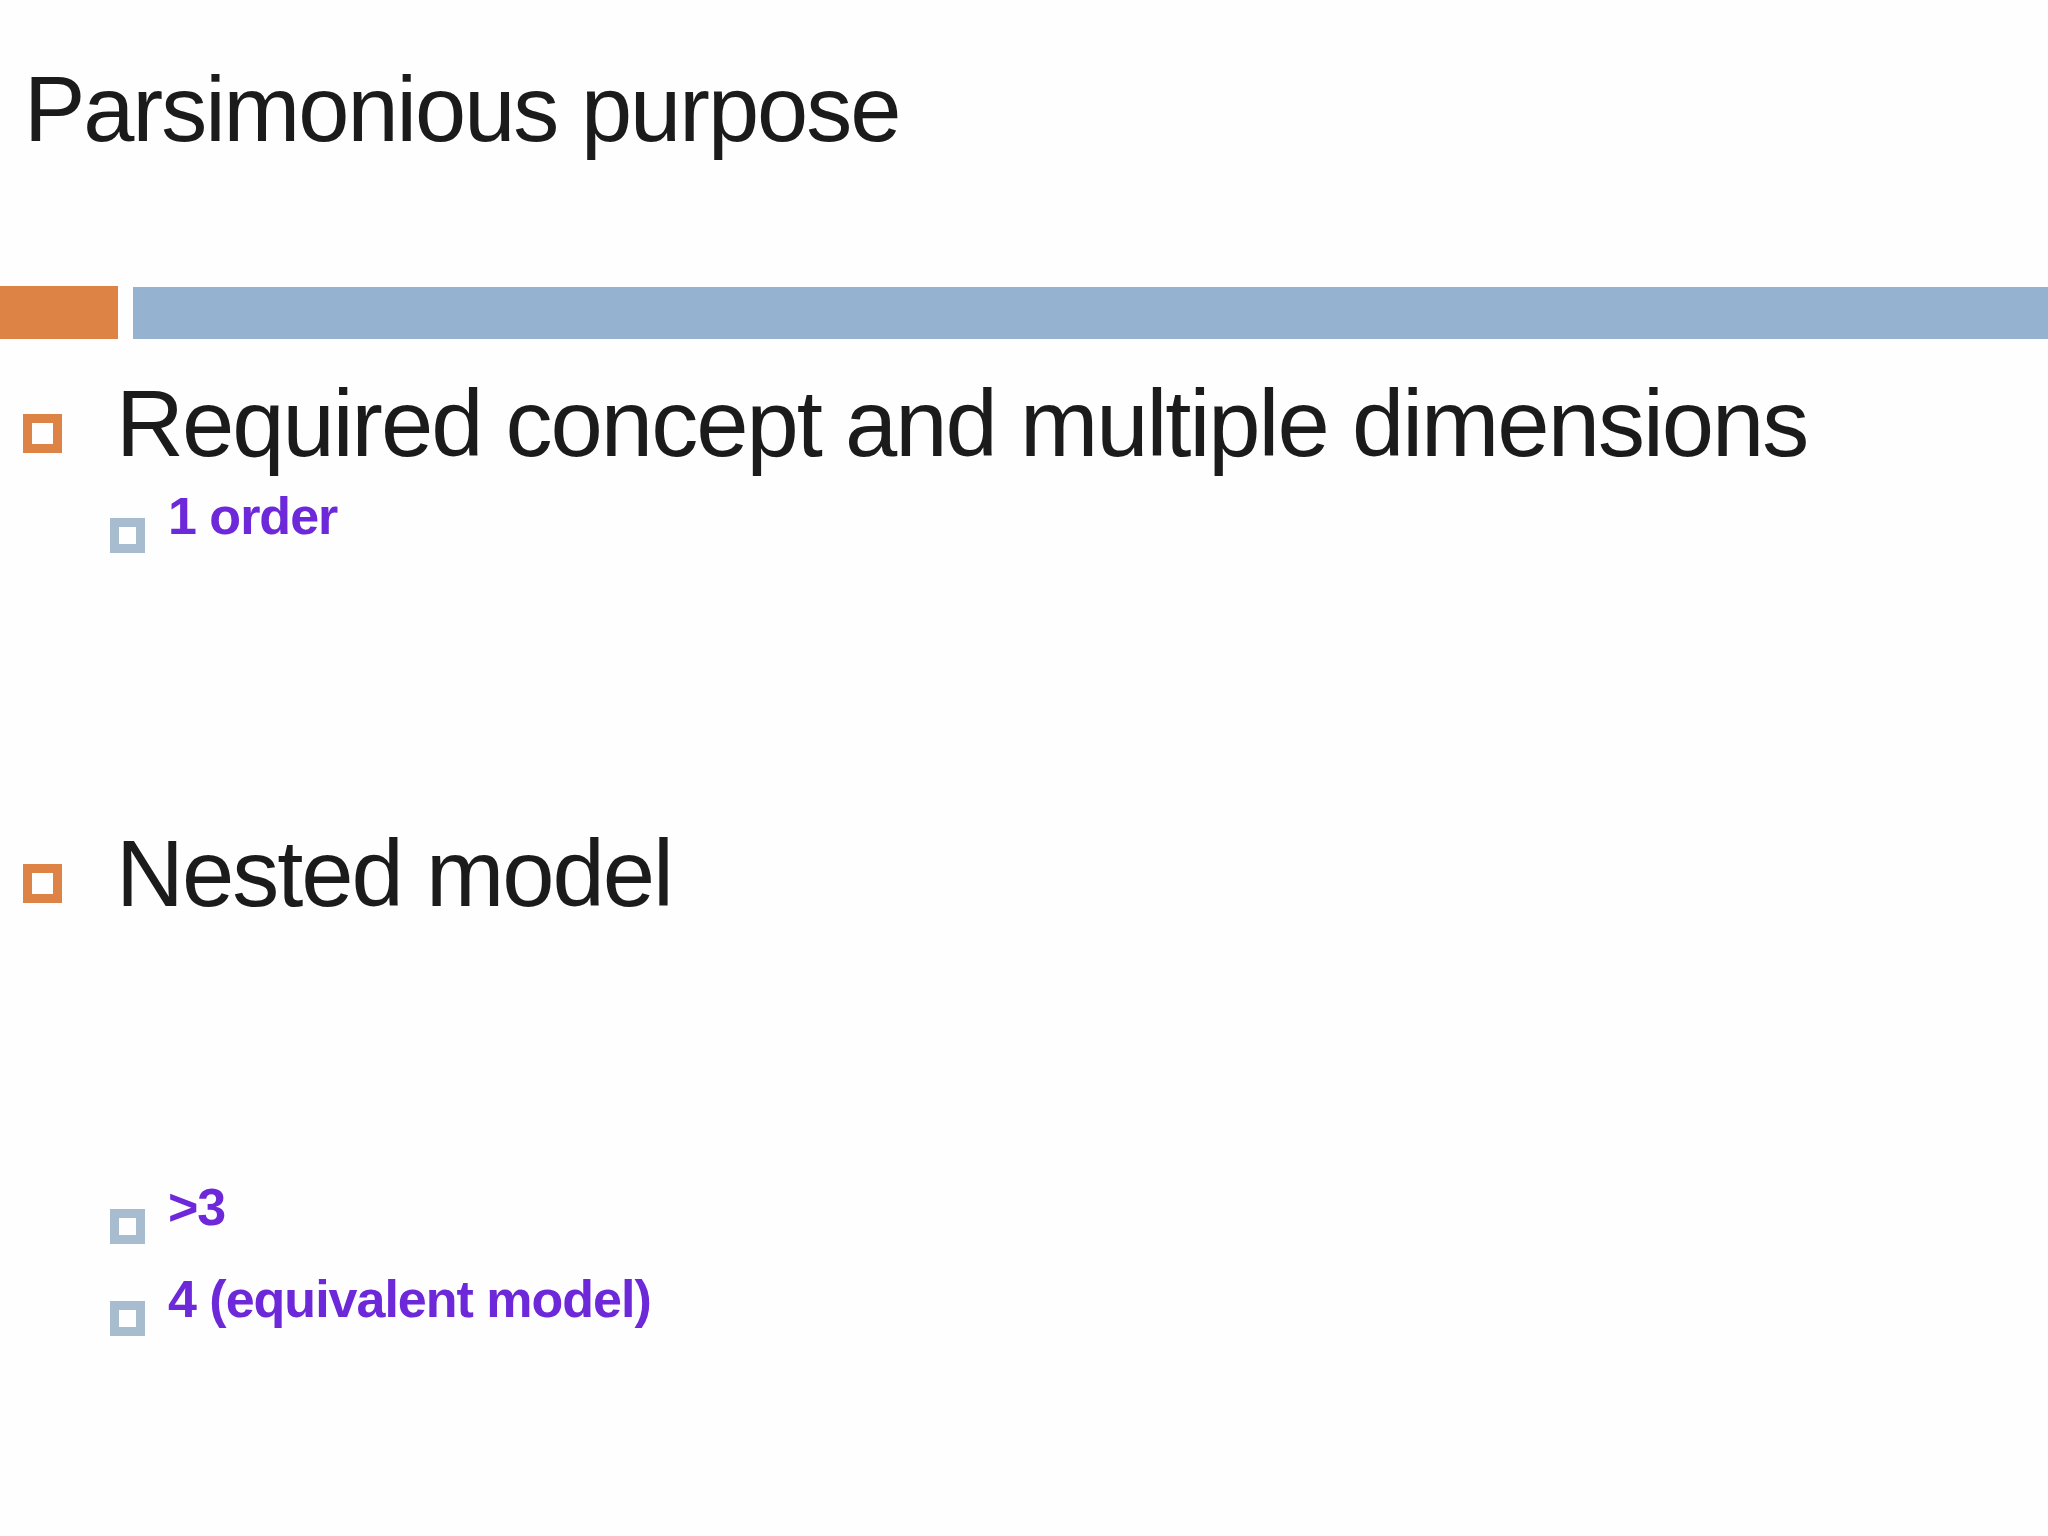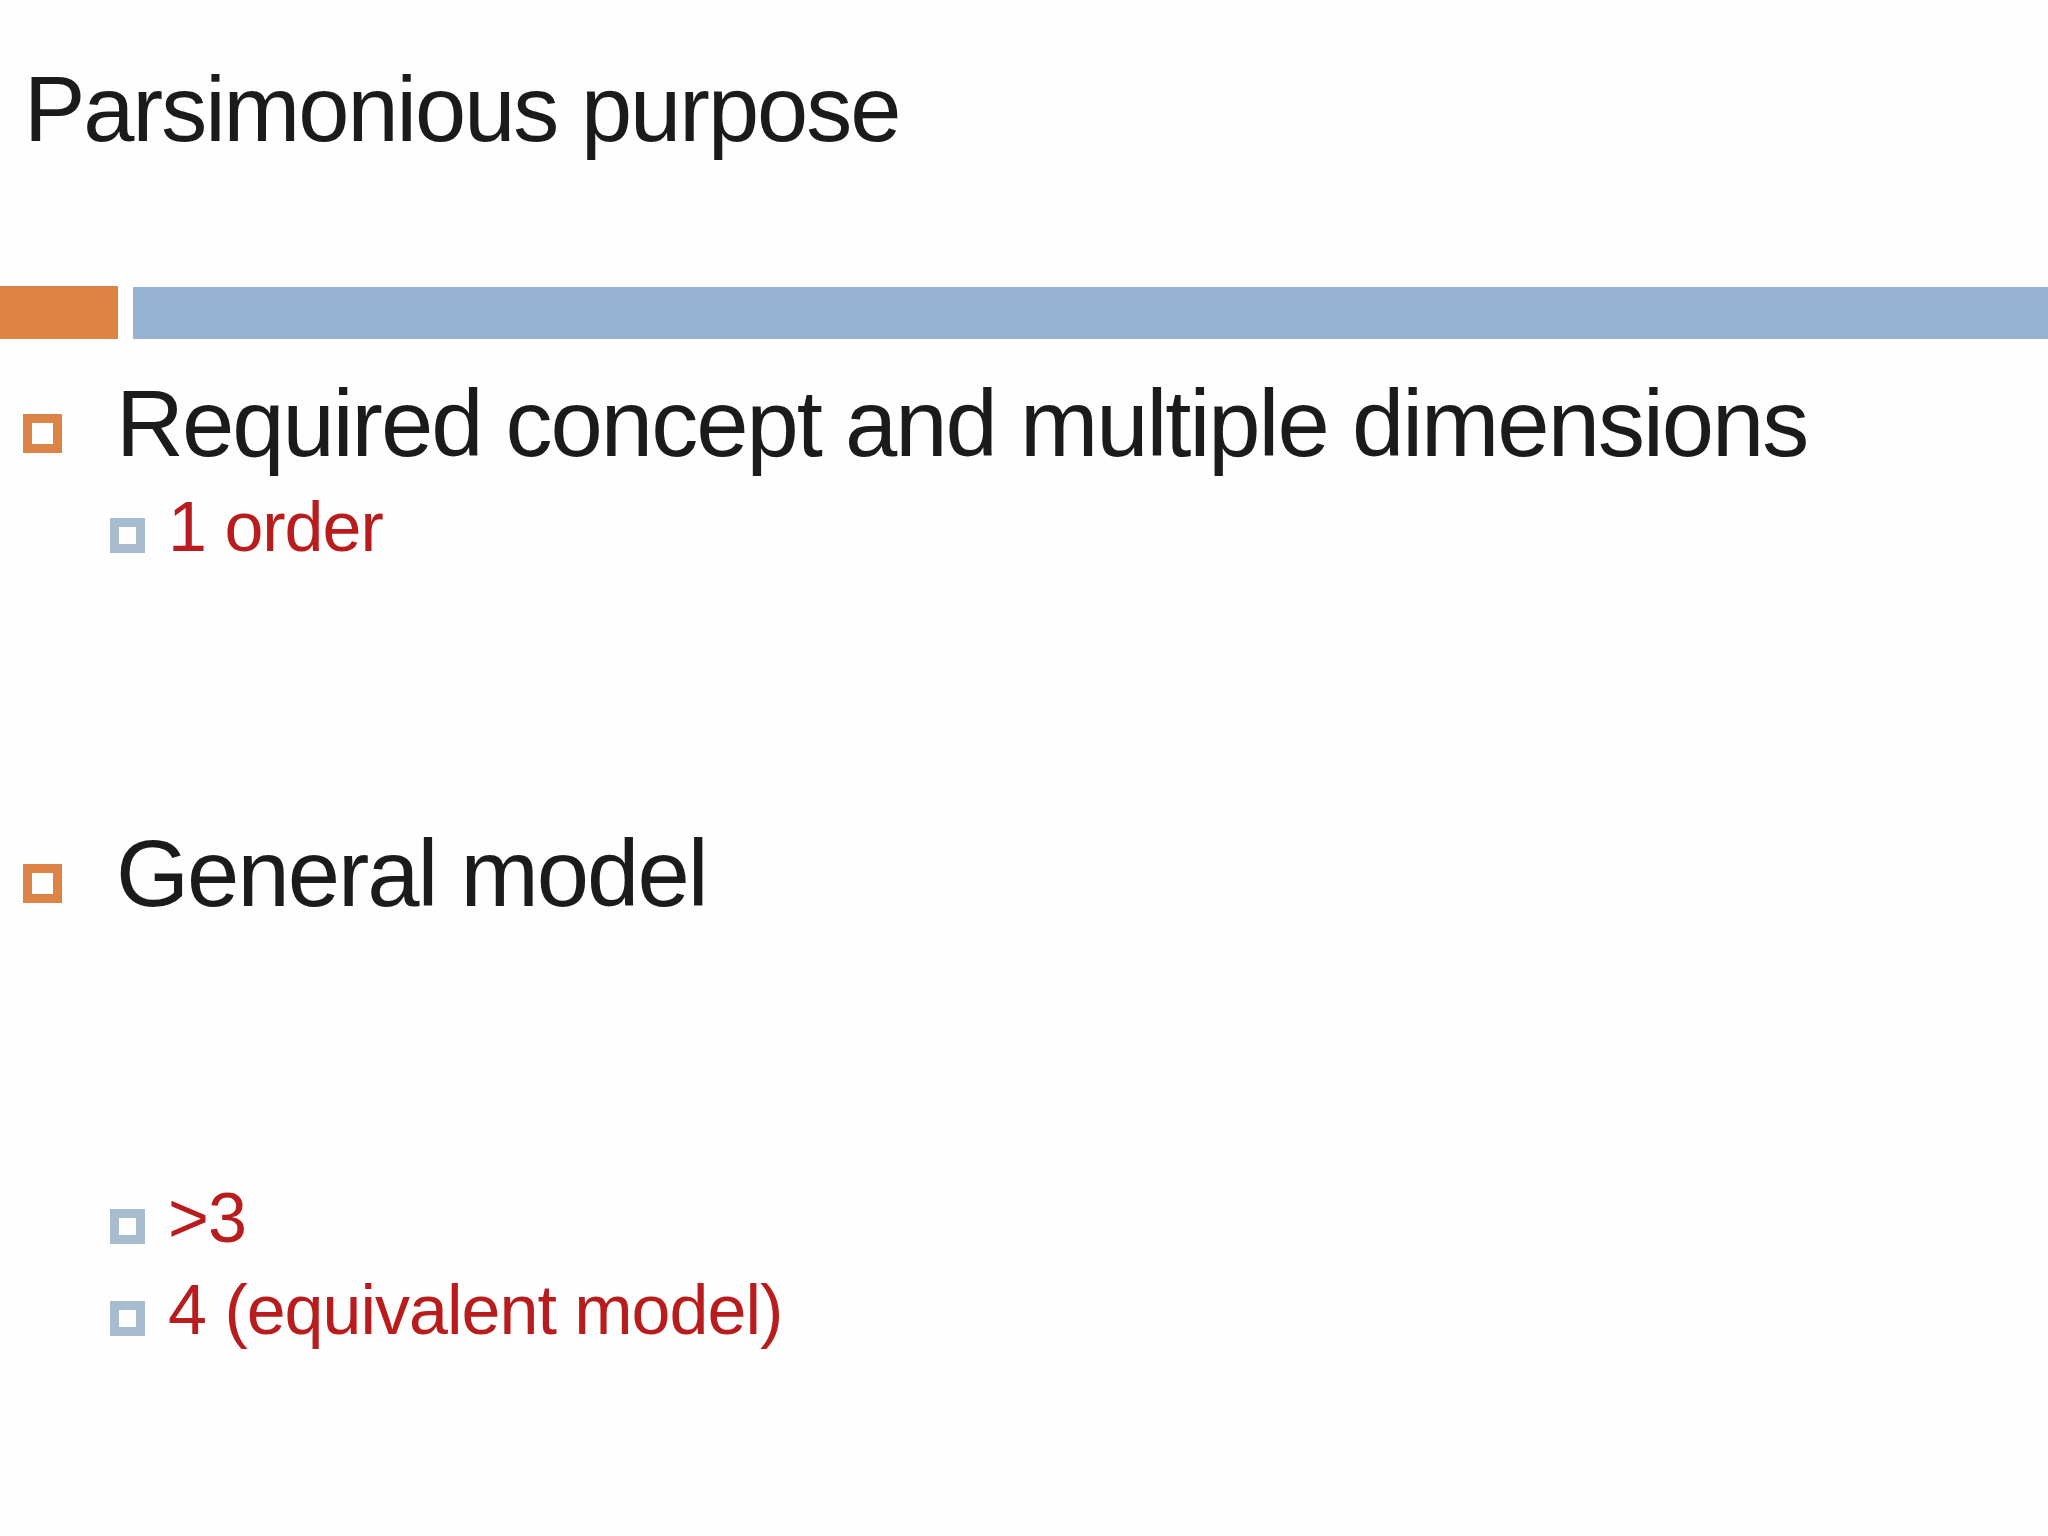--- a/index.html
+++ b/index.html
@@ -71,25 +71,25 @@
   .l2 .sq {
     left: 87px;
     top: 33px;
     width: 17px;
     height: 17px;
     border: 9px solid #a7bcce;
   }
   .l2 .txt {
     display: block;
     padding-left: 145px;
-    font-size: 70px;
-    font-weight: 400;
+    font-size: 52px;
+    font-weight: 700;
     line-height: 1.2;
     letter-spacing: -1px;
-    color: #b91c1c;
+    color: #6d28d9;
   }
   .row1 { top: 368px; }
   .row2 { top: 485px; }
   .row3 { top: 588px; }
   .row4 { top: 818px; }
   .row5 { top: 1043px; }
   .row6 { top: 1176px; }
   .row7 { top: 1268px; }
 </style>
 </head>
@@ -108,21 +108,21 @@
   </div>
 
   <div class="row l2 row2">
     <span class="sq"></span>
     <span class="txt">1 order</span>
   </div>
 
 
   <div class="row l1 row4">
     <span class="sq"></span>
-    <span class="txt">General model</span>
+    <span class="txt">Nested model</span>
   </div>
 
 
   <div class="row l2 row6">
     <span class="sq"></span>
     <span class="txt">&gt;3</span>
   </div>
 
   <div class="row l2 row7">
     <span class="sq"></span>

